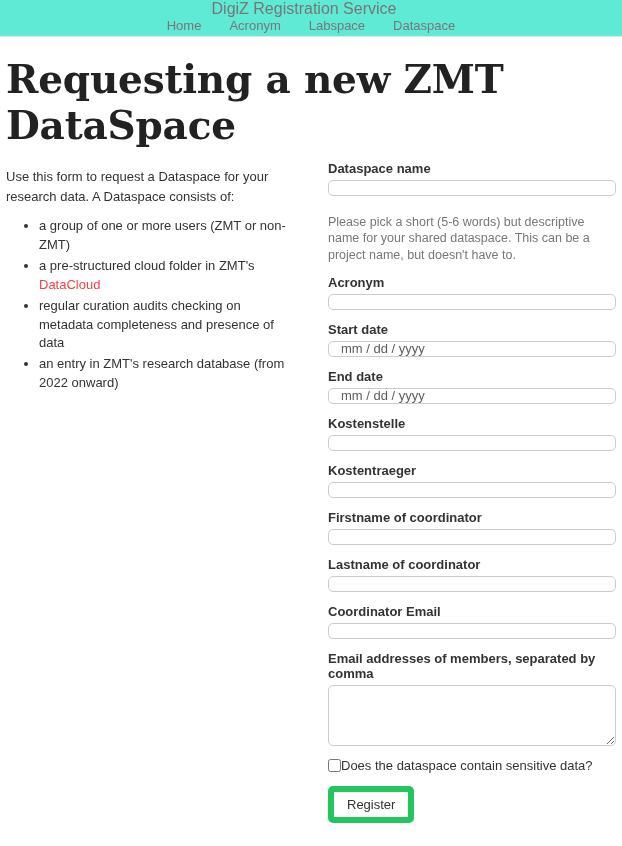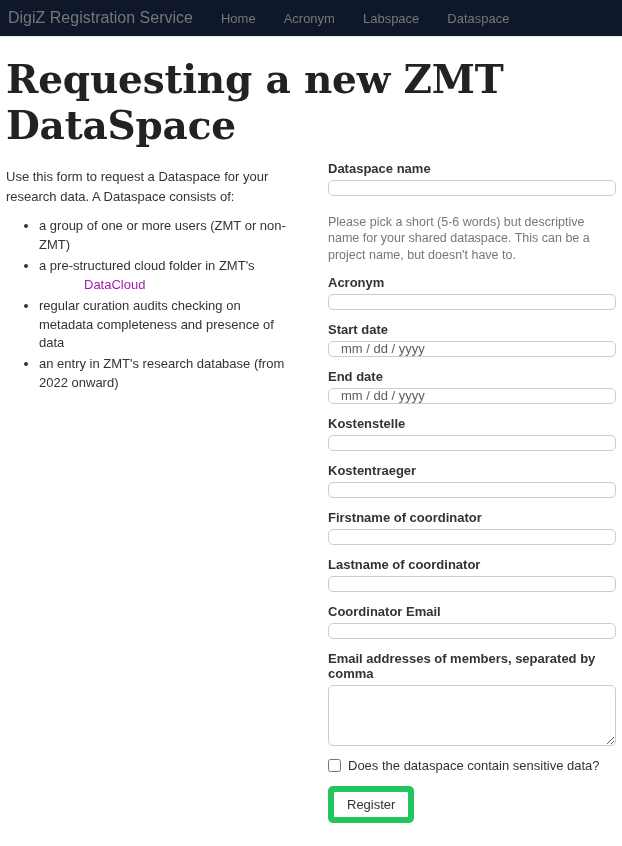--- a/index.html
+++ b/index.html
@@ -10,27 +10,28 @@
   body {
     width: 622px;
     height: 846px;
     font-family: "Liberation Sans", sans-serif;
     font-size: 13px;
     color: #333333;
     overflow: hidden;
   }
   
   .navbar {
-    background: #0f172a;
+    background: #5eead4;
     border-bottom: 1px solid #e7e7e7;
     height: 37px;
     display: flex;
     align-items: center;
     padding: 0 8px;
     box-sizing: border-box;
+    flex-direction: column;
   }
   .navbar-brand {
     font-size: 16px;
     color: #777777;
     text-decoration: none;
     margin-right: 14px;
     white-space: nowrap;
     cursor: pointer;
   }
   .navbar-nav {
@@ -78,24 +79,23 @@
   }
   .col-left ul {
     margin: 0;
     padding-left: 33px;
   }
   .col-left li {
     margin-bottom: 2px;
     line-height: 1.45;
   }
   .inline-link {
-    color: #a21caf;
+    color: #ef4444;
     text-decoration: none;
     cursor: pointer;
-    margin-left: 45px;
   }
   
   .form-group { margin-bottom: 12px; }
   .control-label {
     display: block;
     font-weight: bold;
     font-size: 13px;
     color: #333333;
     margin-bottom: 4px;
   }
@@ -122,21 +122,20 @@
     margin-top: 18px;
   }
   textarea.form-control {
     height: 61px;
     resize: both;
     line-height: 1.4;
   }
   .checkbox-row {
     display: flex;
     align-items: center;
-    gap: 7px;
     margin: 3px 0 13px 0;
   }
   .checkbox-row input[type="checkbox"] {
     width: 13px;
     height: 13px;
     margin: 0;
     accent-color: #ffffff;
     cursor: pointer;
   }
   .checkbox-label {

